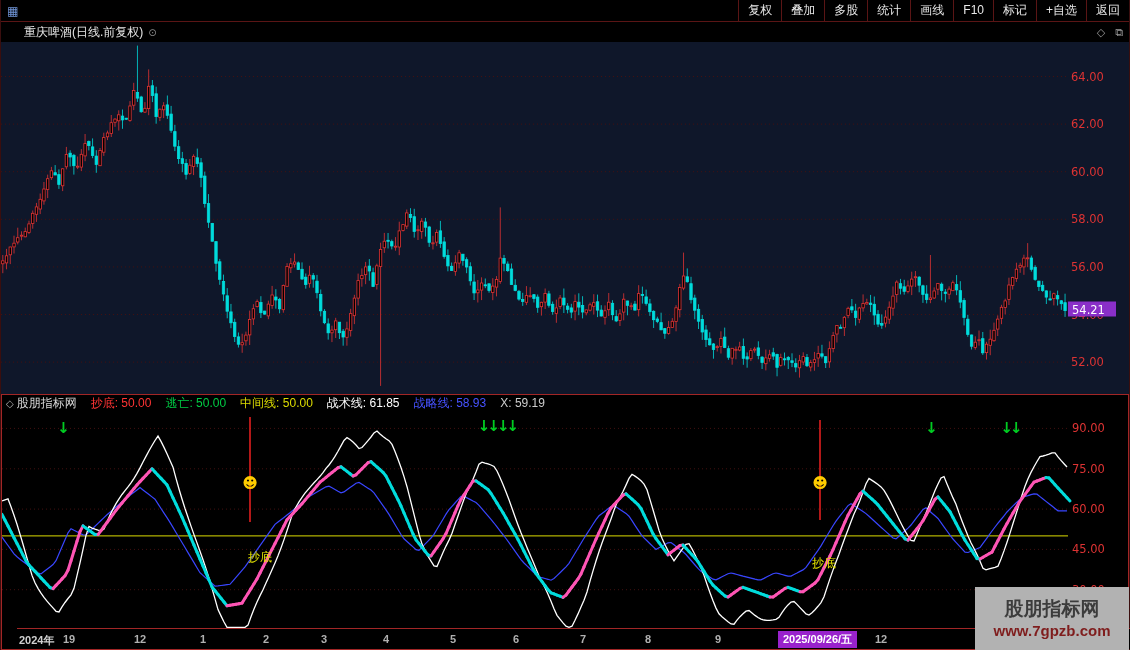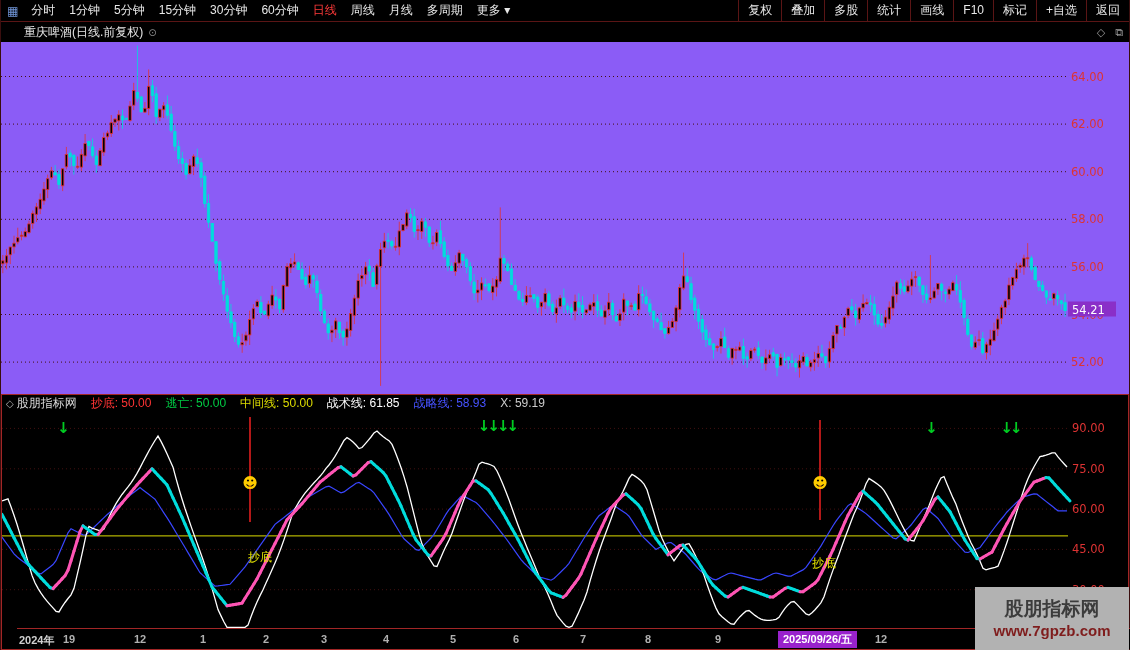--- a/index.html
+++ b/index.html
@@ -9,21 +9,21 @@
   .toolbar{position:absolute;top:0;left:0;right:0;height:22px;display:flex;align-items:center;background:#000;border-bottom:1px solid #5a1515;font-size:12px;}
   .app-icon{color:#6f94d6;padding:0 6px;font-size:12px;}
   .tb-left{display:flex;align-items:center;}
   .tb-item{padding:0 7px;color:#e8e8e8;white-space:nowrap;cursor:pointer;line-height:21px;}
   .tb-item.active{color:#ff3a3a;}
   .tb-right{display:flex;margin-left:auto;align-items:center;}
   .tb-right .tb-item{border-left:1px solid #5a1515;padding:2px 9px;}
   .title-bar{position:absolute;top:22px;left:0;right:0;height:20px;display:flex;align-items:center;font-size:12px;color:#e6e6e6;padding-left:23px;background:#000;}
   .t-icon{color:#8a8a8a;font-size:10px;margin-left:5px;}
   .t-right{margin-left:auto;color:#9a9a9a;font-size:11px;padding-right:6px;display:flex;gap:10px;}
-  .main-chart{position:absolute;top:42px;left:0;width:1128px;height:352px;background:#8b5cf6;}
+  .main-chart{position:absolute;top:42px;left:0;width:1128px;height:352px;background:#0f172a;}
   .bottom-panel{position:absolute;top:394px;left:0;width:1128px;height:256px;background:#000;border:1px solid #a22626;}
   #ind-svg{display:block;}
   .ind-header{position:absolute;top:1px;left:4px;height:15px;display:flex;align-items:center;font-size:12px;white-space:nowrap;}
   .ind-diamond{color:#b0b0b0;font-size:10px;margin-right:3px;}
   .ind-h{margin-right:14px;}
   .time-axis{position:absolute;left:15px;bottom:0;width:100%;height:21px;border-top:1px solid #a22626;background:#000;font-weight:bold;}
   .ta-label{position:absolute;top:4px;font-size:11px;color:#b0b0b0;white-space:nowrap;}
   .ta-label.ta-hi{top:2px;background:#9922cc;color:#fff;padding:1px 5px;text-align:right;}
   .ta-label.ta-year{color:#d0d0d0;}
   .watermark{position:absolute;right:0;bottom:0;width:154px;height:63px;background:#b2b2b2;z-index:30;display:flex;flex-direction:column;align-items:center;justify-content:center;}
@@ -31,33 +31,20 @@
   .wm2{font-size:15px;font-weight:bold;color:#7f1d1d;line-height:20px;}
   svg text{font-family:"DejaVu Sans","Liberation Sans",sans-serif;}
 </style>
 </head>
 <body>
 
 <div id="app">
 
   <div class="toolbar">
     <span class="app-icon">▦</span>
-    <div class="tb-left" id="tb-left">
-        <span class="tb-item">分时</span>
-        <span class="tb-item">1分钟</span>
-        <span class="tb-item">5分钟</span>
-        <span class="tb-item">15分钟</span>
-        <span class="tb-item">30分钟</span>
-        <span class="tb-item">60分钟</span>
-        <span class="tb-item active">日线</span>
-        <span class="tb-item">周线</span>
-        <span class="tb-item">月线</span>
-        <span class="tb-item">多周期</span>
-        <span class="tb-item">更多 ▾</span>
-      </div>
     <div class="tb-right" id="tb-right">
         <span class="tb-item">复权</span>
         <span class="tb-item">叠加</span>
         <span class="tb-item">多股</span>
         <span class="tb-item">统计</span>
         <span class="tb-item">画线</span>
         <span class="tb-item">F10</span>
         <span class="tb-item">标记</span>
         <span class="tb-item">+自选</span>
         <span class="tb-item">返回</span>

